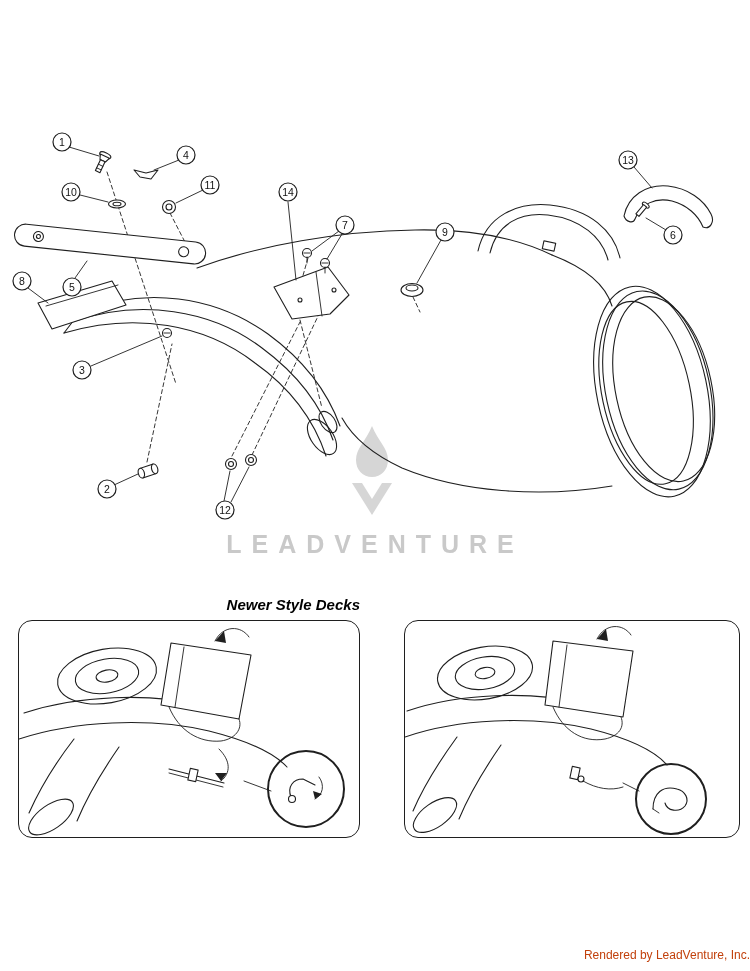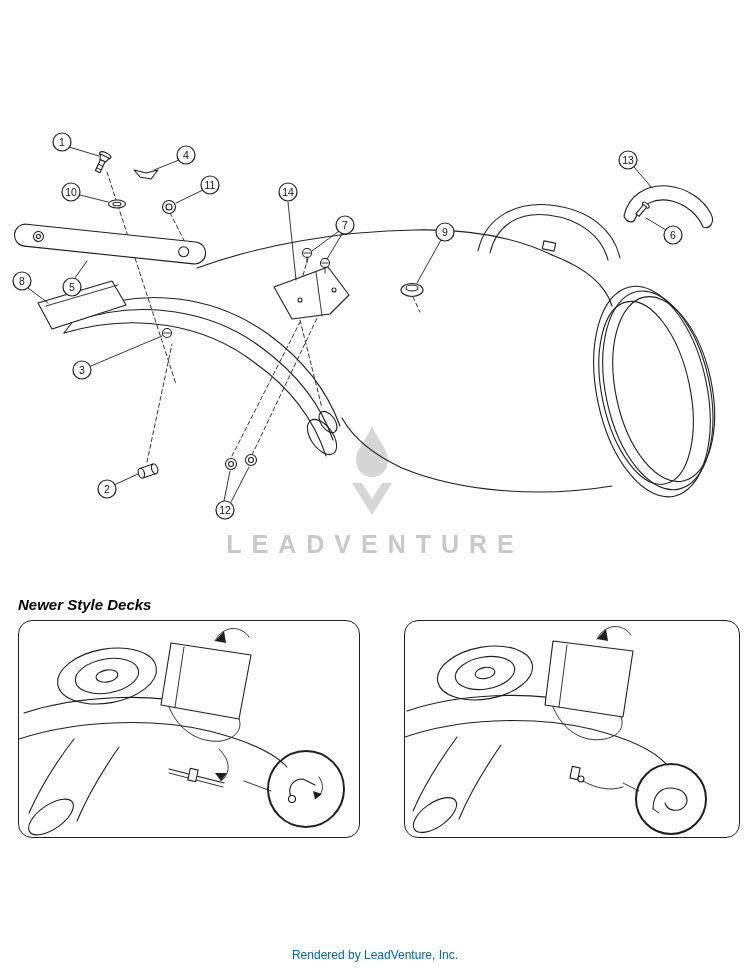--- a/index.html
+++ b/index.html
@@ -12,30 +12,30 @@
   .st{fill:none;stroke:#1f1f1f;stroke-width:1.1;stroke-linecap:round;stroke-linejoin:round;}
   .thin{fill:none;stroke:#1f1f1f;stroke-width:0.9;stroke-linecap:round;}
   .dash{fill:none;stroke:#1f1f1f;stroke-width:0.9;stroke-dasharray:4 3;stroke-linecap:round;}
   .fw{fill:#ffffff;stroke:#1f1f1f;stroke-width:1.1;stroke-linejoin:round;}
   .co{fill:#ffffff;stroke:#1f1f1f;stroke-width:1.2;}
   .co-t{font:10.5px "Liberation Sans", sans-serif;fill:#111;text-anchor:middle;}
   .wm-shape{fill:#d6d6d6;stroke:none;}
   .wm-text{fill:#c9c9c9;font-family:"Liberation Sans", sans-serif;font-size:25px;font-weight:bold;letter-spacing:10px;text-anchor:middle;}
   
   .panel-title{
-    position:absolute;width:342px;text-align:left;
+    position:absolute;width:342px;text-align:right;
     font-size:15px;font-weight:bold;font-style:italic;color:#000;
   }
   .panel-box{
     position:absolute;width:342px;height:218px;border:1.6px solid #1f1f1f;
     border-radius:14px;background:#fff;box-sizing:border-box;overflow:hidden;
   }
   .footer{
-    position:absolute;left:0;top:948px;width:750px;text-align:center;
-    font-size:12px;color:#0369a1;
+    position:absolute;left:0;top:948px;width:750px;text-align:right;
+    font-size:12px;color:#c2410c;
   }
 </style>
 </head>
 <body>
 
 <div class="page">
 
   <svg width="750" height="590" viewBox="0 0 750 590">
 
     <g>

